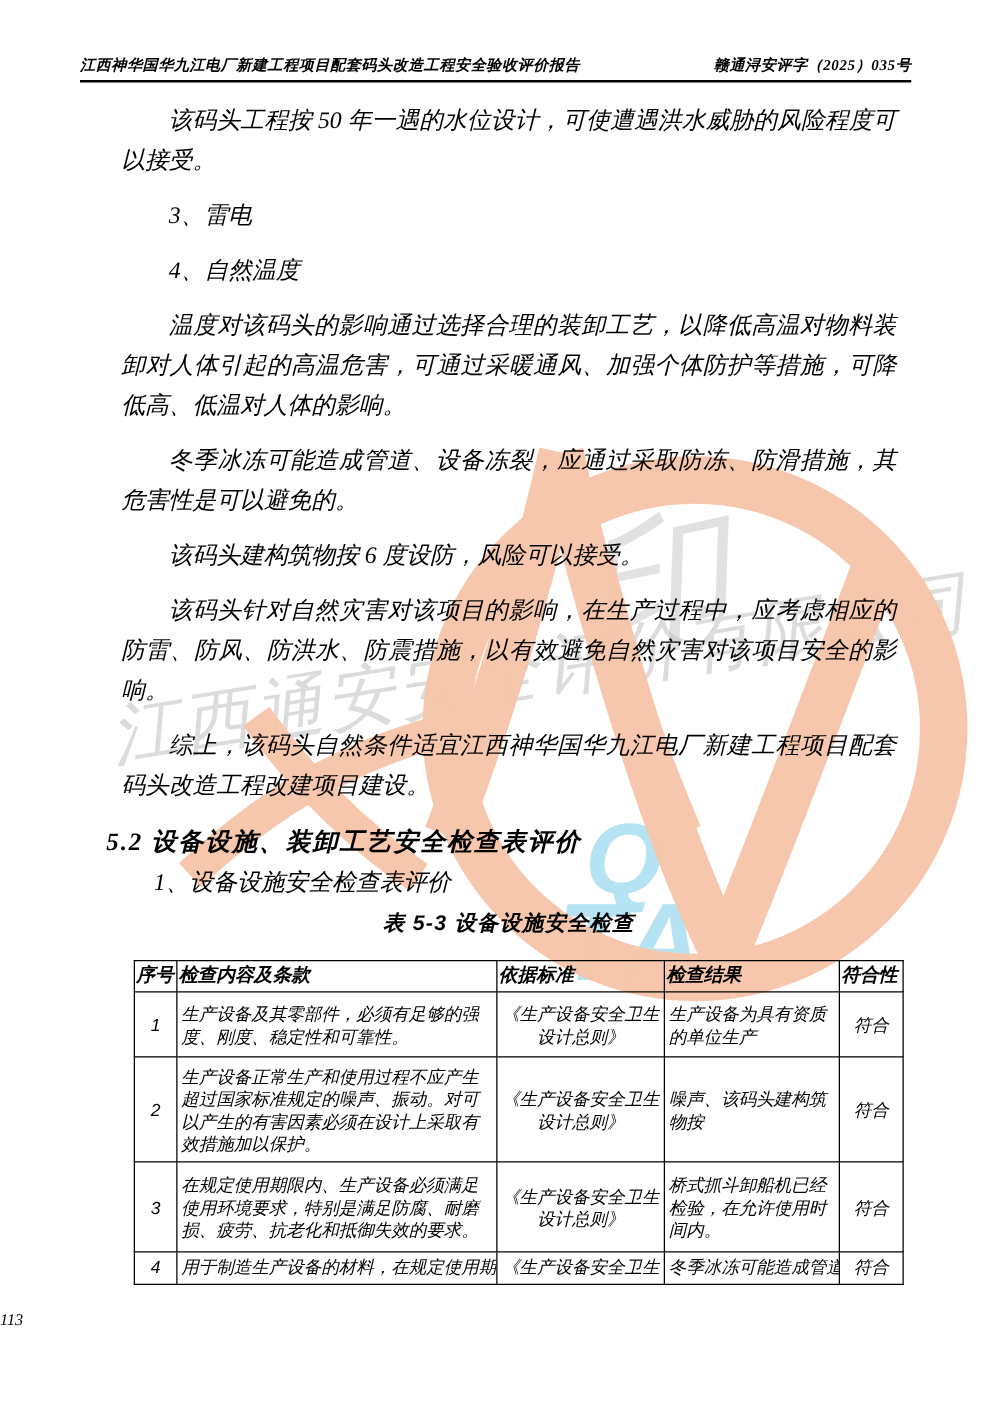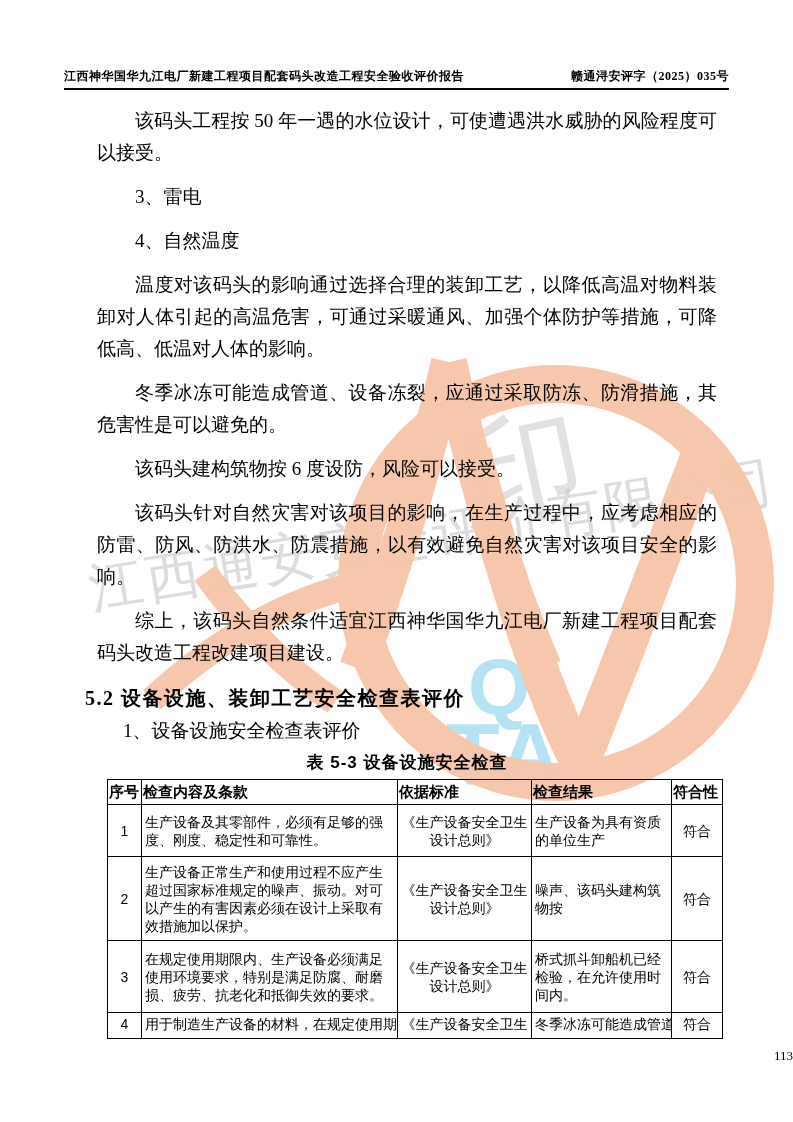--- a/index.html
+++ b/index.html
@@ -1,21 +1,22 @@
 <!DOCTYPE html>
 <html><head>
 <meta charset="utf-8">
 <style>
   html,body { margin:0; padding:0; background:#ffffff; }
   .page {
     position:relative; width:793px; height:1122px; margin:0 auto;
     background:#ffffff; color:#000;
     font-family:"Liberation Serif","DejaVu Serif",serif;
     overflow:hidden; box-sizing:border-box;
-    padding:68px 64px 0 64px;
+    padding:44px 64px 0 64px;
+    font-style:italic;
   }
   
   .hdr {
     display:flex; justify-content:space-between; align-items:flex-end;
     border-bottom:2px solid #000; padding-bottom:3px;
     font-size:12px; font-weight:bold; letter-spacing:0.5px; white-space:nowrap;
   }
   
   .content {
     margin:15px 0 0 21px; width:644px;
@@ -28,37 +29,37 @@
   }
   .sub-item { margin:0; text-indent:2em; line-height:32px; }
   .tbl-title {
     text-align:center; font-weight:bold; font-size:17px; line-height:30px;
     font-family:"Liberation Sans","DejaVu Sans",sans-serif;
     letter-spacing:1px; margin-top:1px;
   }
   
   table.check {
     border-collapse:collapse; table-layout:fixed;
-    width:615px; margin-left:22px; margin-top:1px;
+    width:615px; margin-left:22px; margin-top:14px;
     font-family:"Liberation Sans","DejaVu Sans",sans-serif;
     font-size:14px; line-height:18px;
   }
   table.check th, table.check td {
     border:1.6px solid #000; padding:2px 3px; overflow:hidden;
     vertical-align:middle; word-break:break-all;
   }
   table.check th { font-size:15px; padding:2px 1px; height:20px; font-weight:bold; }
   td.c-no, td.c-conf, td.c-std { text-align:center; }
   td.c-content, td.c-result { text-align:left; }
   tr.r1 { height:52px; } tr.r2 { height:84px; } tr.r3 { height:72px; }
   tr.r4 { height:26px; } tr.r4 td { vertical-align:top; white-space:nowrap; }
   
   .pagenum {
     position:absolute; left:0; bottom:58px; width:100%;
-    text-align:right; font-size:13px;
+    text-align:left; font-size:13px;
   }
   
   svg.watermark {
     position:absolute; left:0; top:0; width:793px; height:1122px;
     pointer-events:none; mix-blend-mode:multiply;
   }
   svg .cjk { font-family:"Liberation Serif","DejaVu Serif",serif; }
   svg .lat { font-family:"Liberation Sans","DejaVu Sans",sans-serif; font-weight:bold; }
 </style>
 </head>

